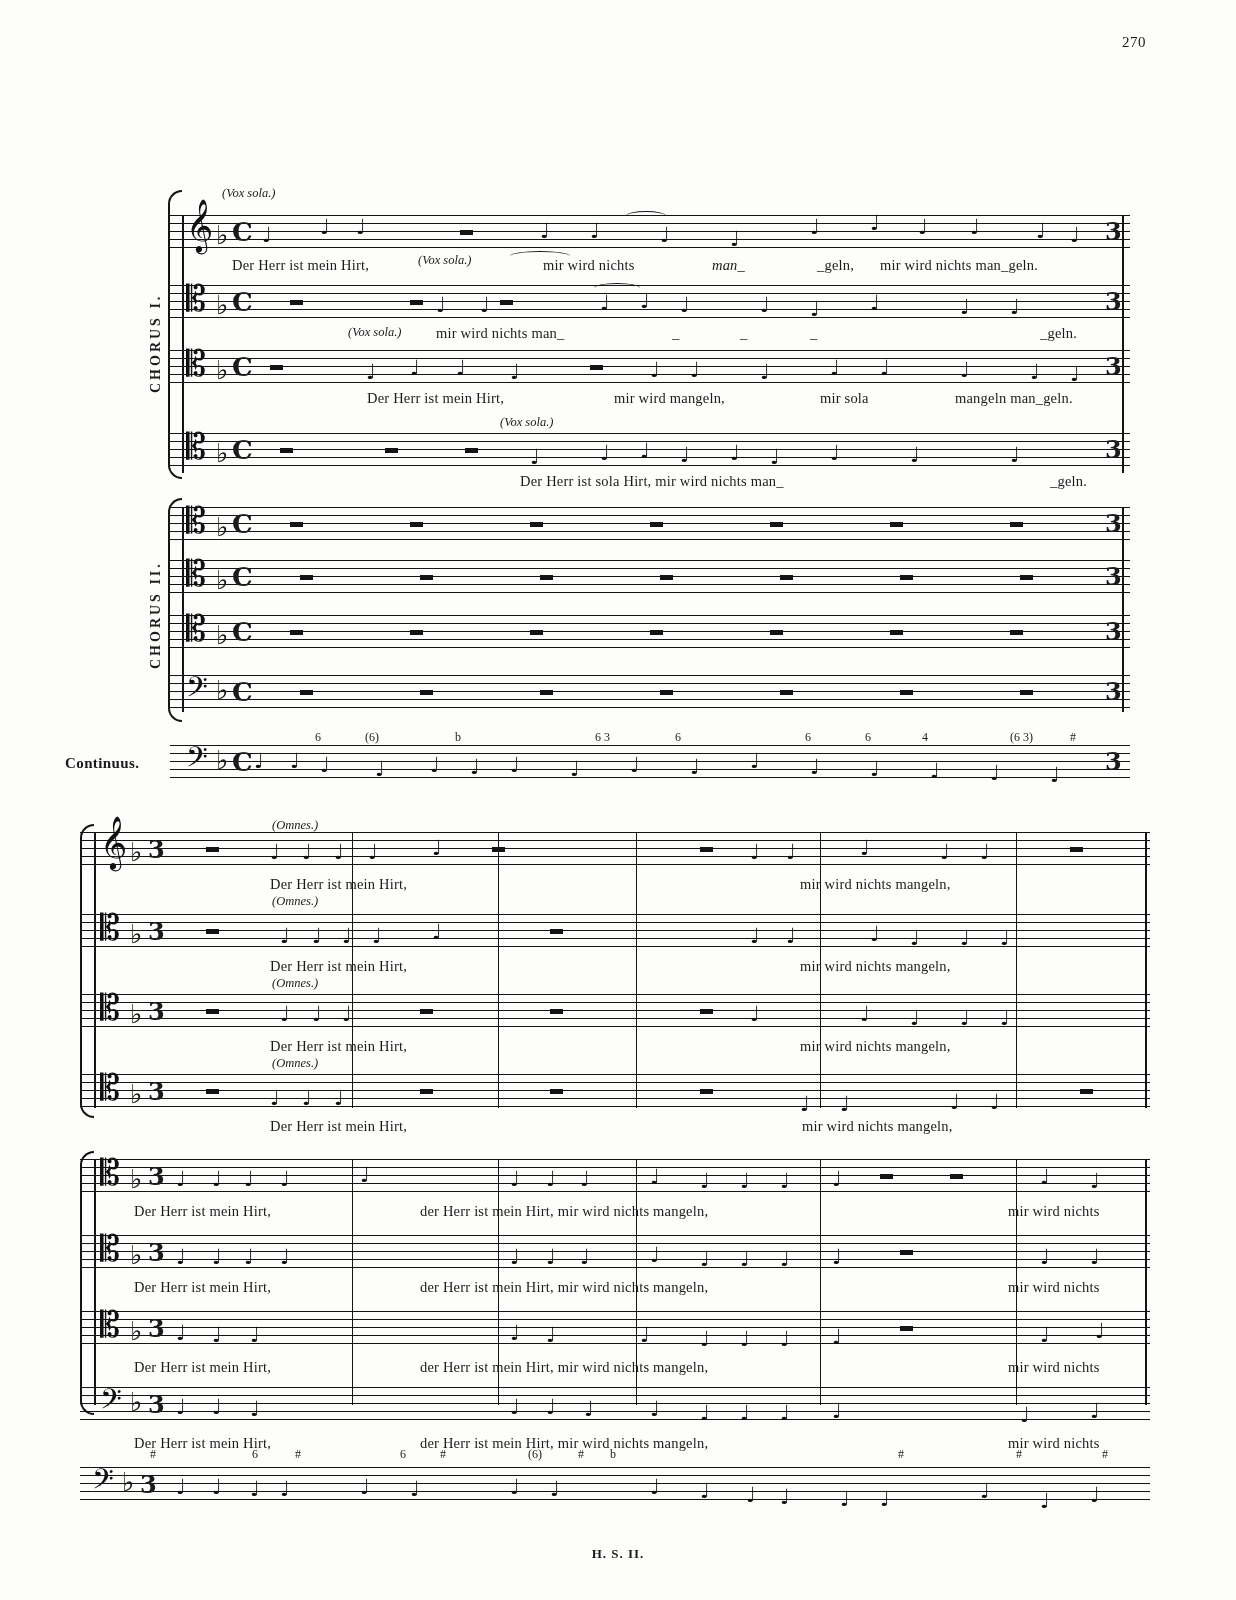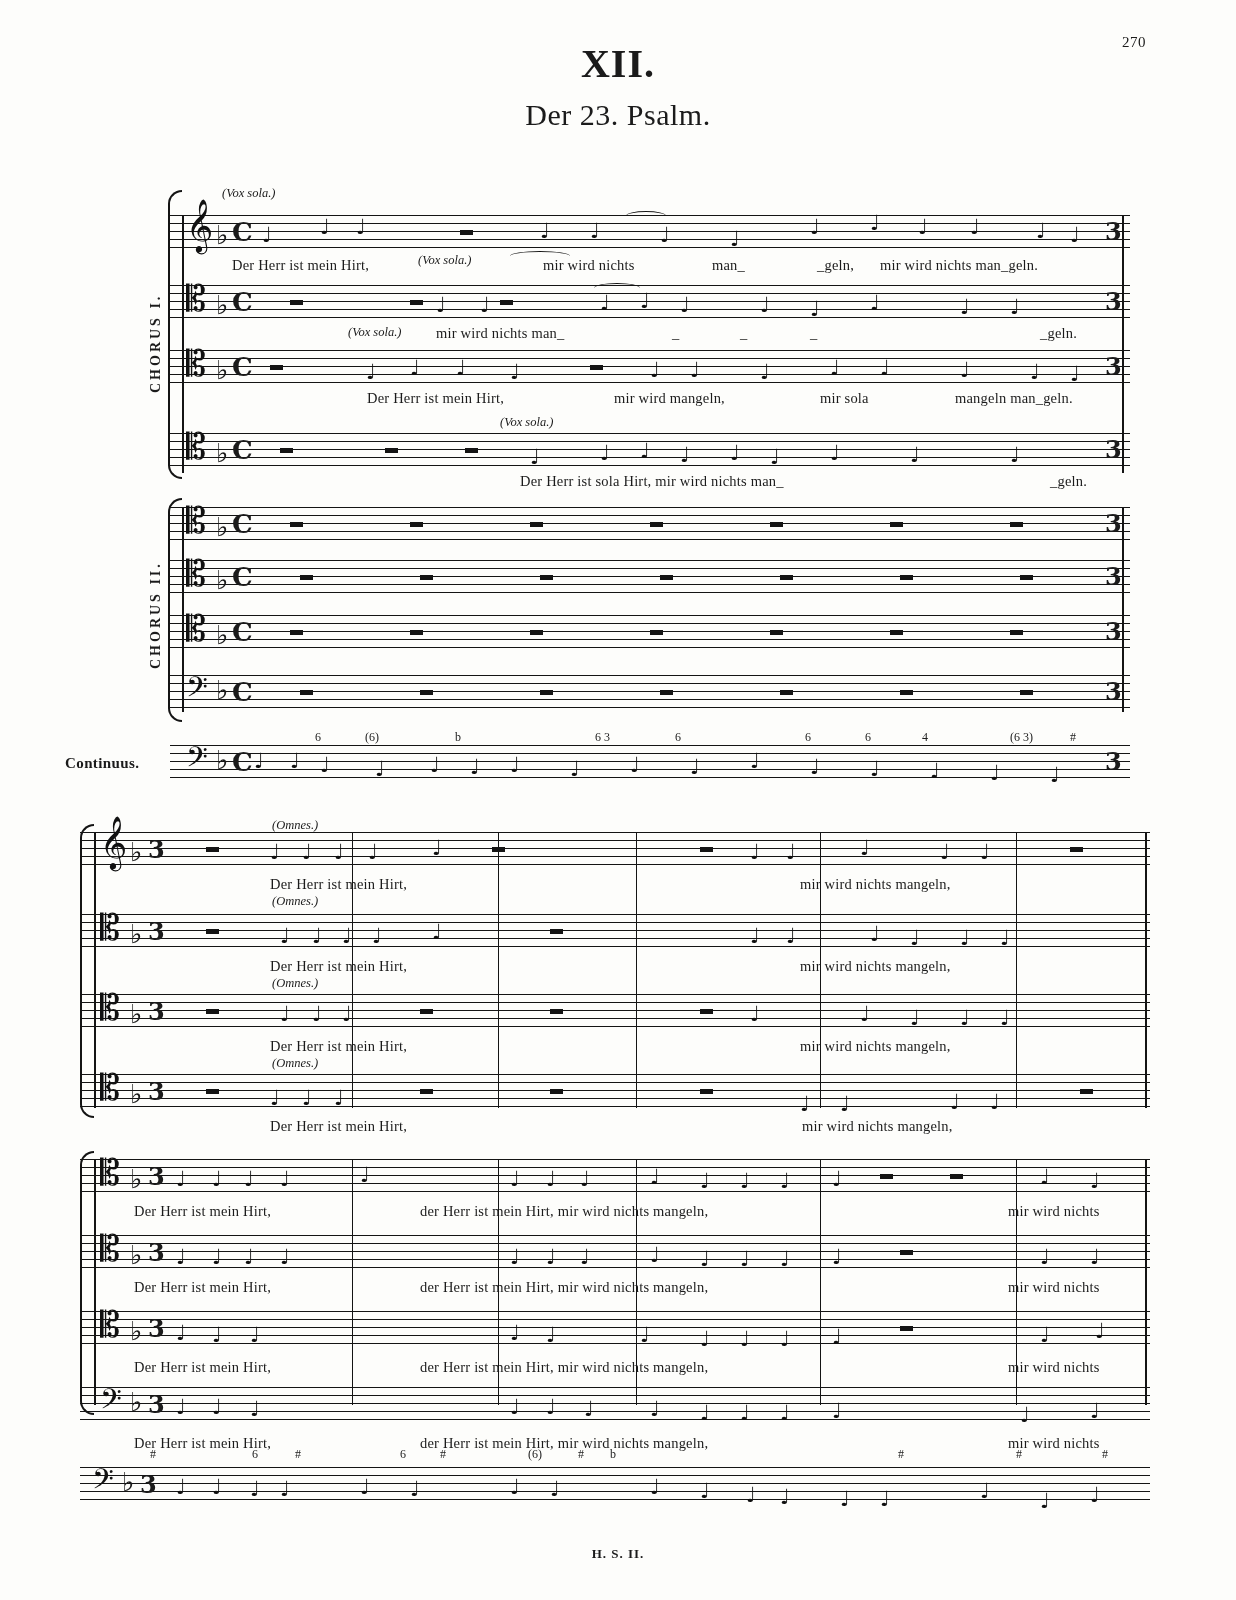--- a/index.html
+++ b/index.html
@@ -179,24 +179,20 @@
     height: 9px;
   }
 </style>
 </head>
 <body>
 
 <div class="page">
 
   <div class="page-number">270</div>
 
-  <div class="title-block">
-    <div class="title-main">XII.</div>
-    <div class="title-sub">Der 23. Psalm.</div>
-  </div>
 
   <div class="system" style="left:170px; top:185px; width:960px; height:600px;">
 
     <div class="brace" style="left:-2px; top:5px; height:285px;"></div>
     <div class="barline thick" style="left:12px; top:30px; height:258px;"></div>
     <div class="barline thick" style="left:952px; top:30px; height:258px;"></div>
 
     <div class="group-label" style="left:-22px; top:58px; height:200px; width:18px;">CHORUS I.</div>
 
     <div class="staff" style="top:30px;">
@@ -223,21 +219,21 @@
       <div class="note" style="left:866px; top:6px;">♩</div>
       <div class="note" style="left:900px; top:10px;">♩</div>
       <div class="timesig num3" style="left:935px; top:5px;">3</div>
     </div>
     <div class="marking" style="left:52px; top:1px;">(Vox sola.)</div>
     <div class="marking" style="left:248px; top:68px;">(Vox sola.)</div>
     <div class="slur" style="left:340px; top:66px; width:60px;"></div>
     <div class="slur" style="left:456px; top:26px; width:40px;"></div>
     <div class="lyric" style="left:62px; top:72px;">Der Herr ist mein Hirt,</div>
     <div class="lyric" style="left:373px; top:72px;">mir wird nichts</div>
-    <div class="lyric" style="left:542px; top:72px;">man_</div>
+    <div class="lyric" style="left:542px; top:72px;font-style:italic;">man_</div>
     <div class="lyric" style="left:647px; top:72px;">_geln,</div>
     <div class="lyric" style="left:710px; top:72px;">mir wird nichts man_geln.</div>
 
     <div class="staff" style="top:100px;">
       <div class="line"></div>
       <div class="line"></div>
       <div class="line"></div>
       <div class="line"></div>
       <div class="line"></div>
       <div class="clef alto" style="left:16px;">𝄡</div>

